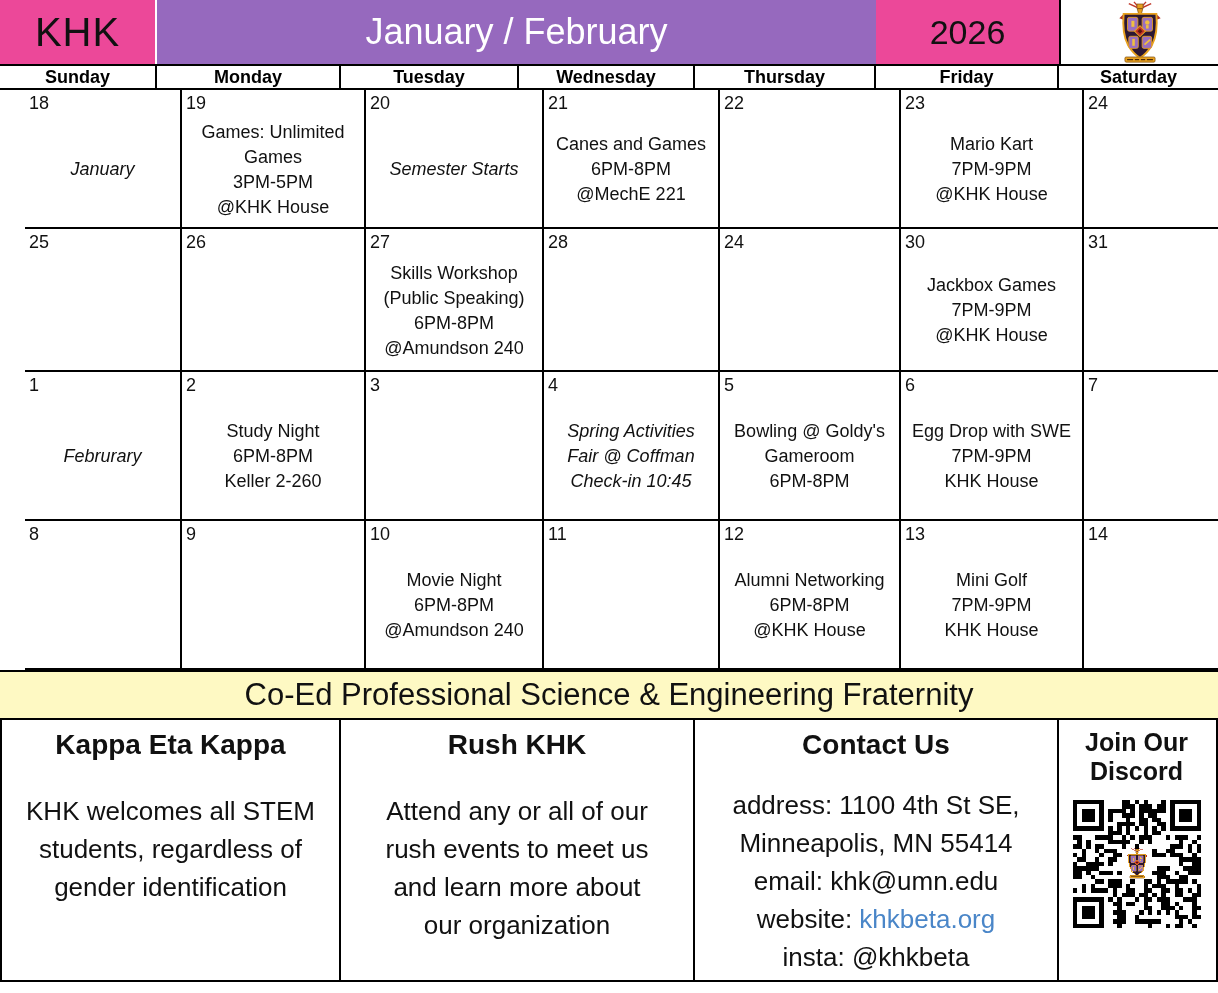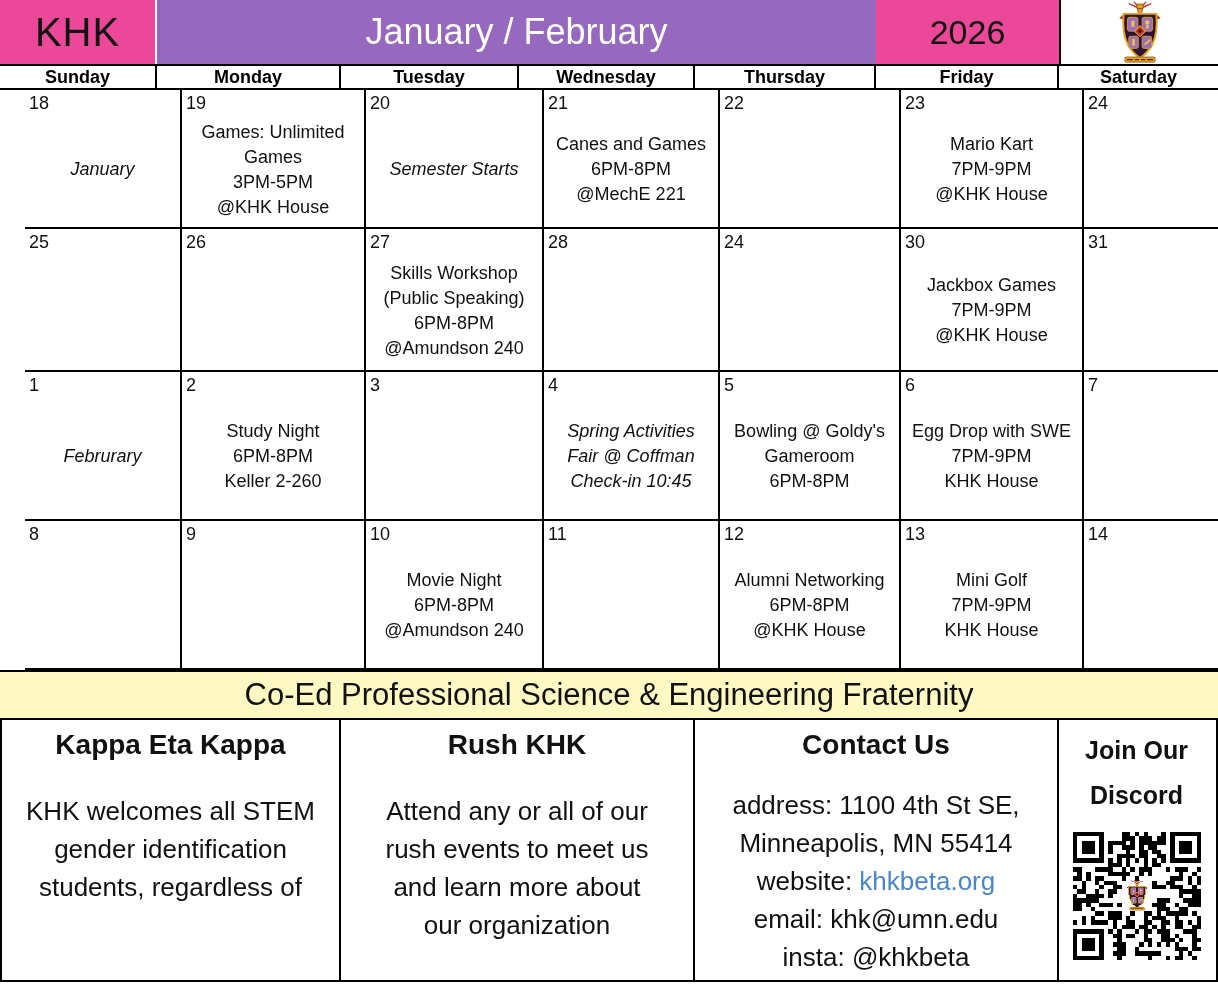--- a/index.html
+++ b/index.html
@@ -40,21 +40,21 @@
 
   
   .footer { height:262px; border-left:2px solid #000; border-right:2px solid #000; border-bottom:2px solid #000;
             display:grid; grid-template-columns:339px 354px 364px 155px; }
   .fsec { border-right:2px solid #000; padding-top:8px; text-align:center; }
   .fsec:last-child { border-right:none; }
   .ftitle { font-weight:bold; font-size:28px; line-height:34px; color:#111; }
   .fbody { margin-top:30px; font-size:26px; line-height:38px; color:#111; }
   .contact-line { font-size:26px; line-height:38px; color:#111; }
   .weblink { color:#4A86C8; text-decoration:none; }
-  .discord-title { font-weight:bold; font-size:25px; line-height:45px; padding:0 14px; }
+  .discord-title { font-weight:bold; font-size:25px; line-height:29px; padding:0 14px; }
   .qrbox { margin:14px auto 0 auto; width:128px; height:128px; }
   .hiddenDefs { position:absolute; width:0; height:0; overflow:hidden; }
 </style>
 </head>
 <body>
 
 <svg class="hiddenDefs" aria-hidden="true">
   <defs>
     <g id="crest-def">
       <path d="M30 9 L17 3 M30 9 L23 1 M30 9 L37 1 M30 9 L43 3" stroke="#c0392b" stroke-width="1.6" fill="none"></path>
@@ -279,40 +279,40 @@
       </div>
     </div>
 
   <div class="banner">Co-Ed Professional Science &amp; Engineering Fraternity</div>
 
   <div class="footer">
     <div class="fsec">
       <div class="ftitle">Kappa Eta Kappa</div>
       <div class="fbody" id="about-body">
           <div>KHK welcomes all STEM</div>
+          <div>students, regardless of</div>
           <div>gender identification</div>
-          <div>students, regardless of</div>
         </div>
     </div>
     <div class="fsec">
       <div class="ftitle">Rush KHK</div>
       <div class="fbody" id="rush-body">
           <div>Attend any or all of our</div>
           <div>rush events to meet us</div>
           <div>and learn more about</div>
           <div>our organization</div>
         </div>
     </div>
     <div class="fsec">
       <div class="ftitle">Contact Us</div>
       <div class="fbody" id="contact-lines" style="margin-top:24px;">
           <div class="contact-line">address: 1100 4th St SE,</div>
           <div class="contact-line">Minneapolis, MN 55414</div>
+          <div class="contact-line">email: khk@umn.edu</div>
           <div class="contact-line"><span>website: </span><a class="weblink" href="#">khkbeta.org</a></div>
-          <div class="contact-line">email: khk@umn.edu</div>
           <div class="contact-line">insta: @khkbeta</div>
         </div>
     </div>
     <div class="fsec">
       <div class="ftitle discord-title">Join Our Discord</div>
       <div class="qrbox">
         <svg id="qr-svg" width="128" height="128" viewBox="0 0 29 29" shape-rendering="crispEdges">
             <rect x="0" y="0" width="1" height="1" fill="#000"></rect>
             <rect x="1" y="0" width="1" height="1" fill="#000"></rect>
             <rect x="2" y="0" width="1" height="1" fill="#000"></rect>

